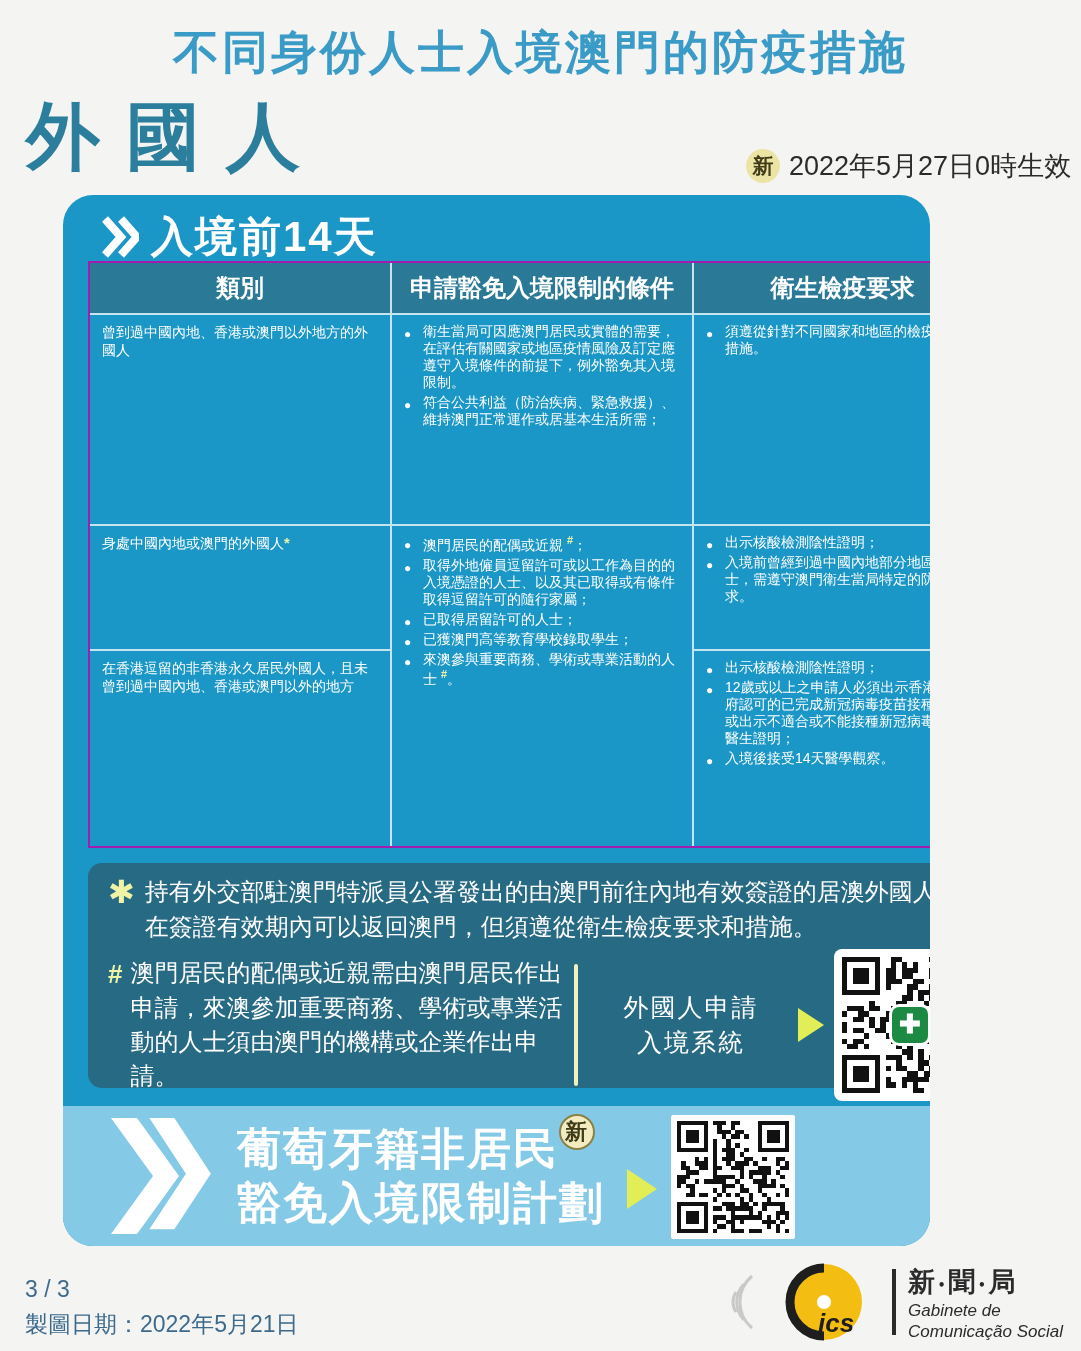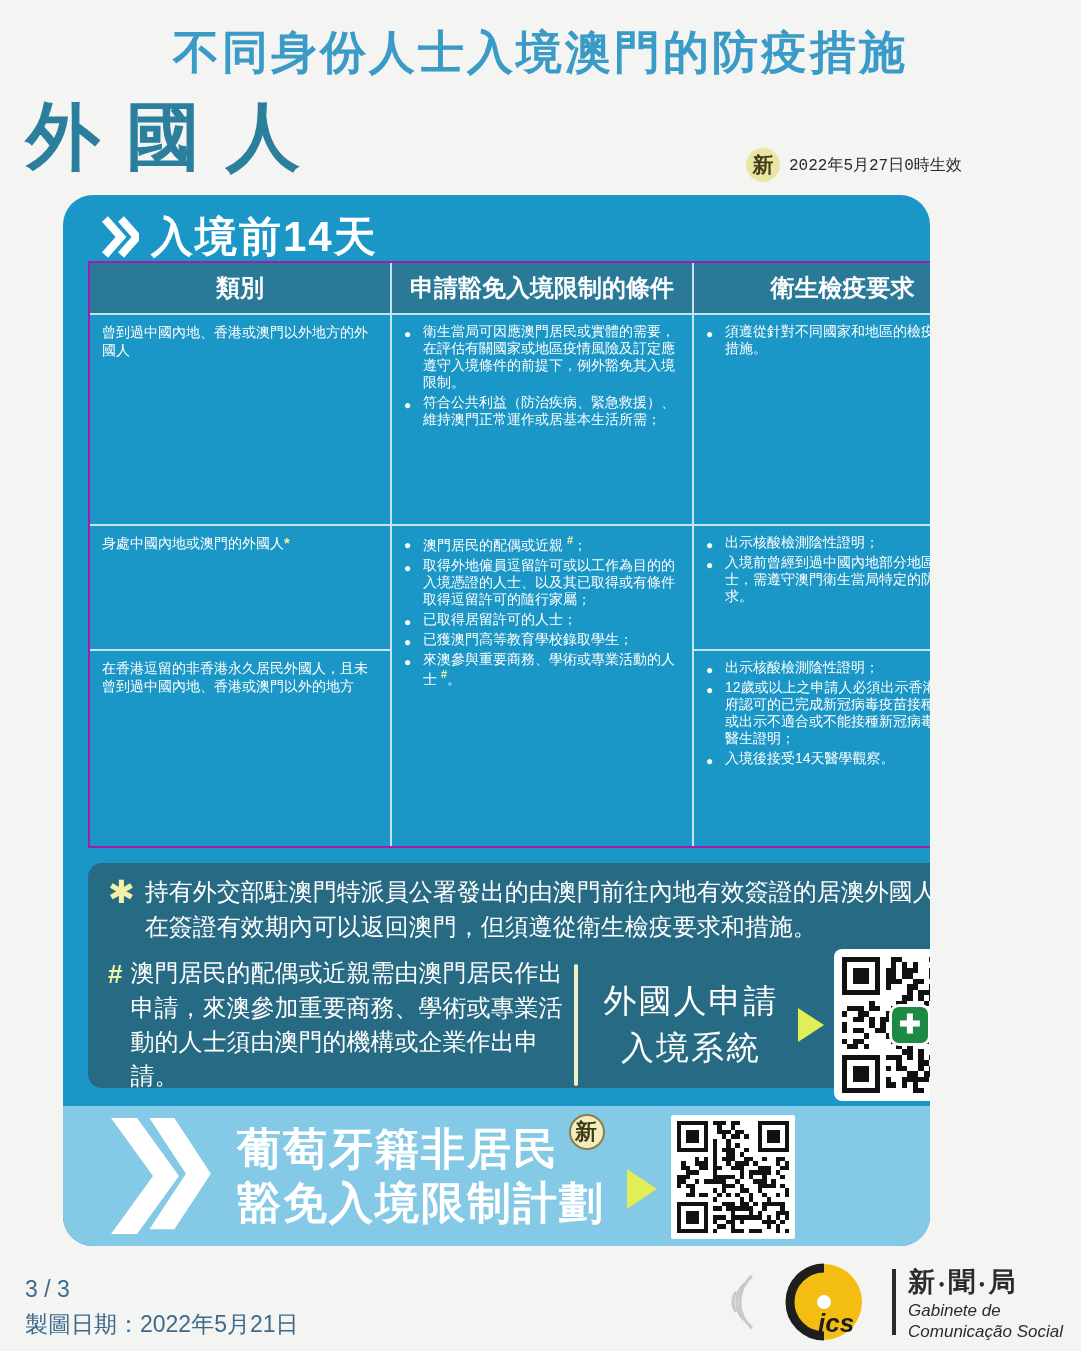--- a/index.html
+++ b/index.html
@@ -13,21 +13,21 @@
   .page{position:relative;width:1081px;height:1351px;background:var(--page-bg);overflow:hidden;}
 
   
   .title{position:absolute;top:22px;left:0;width:100%;text-align:center;
     font-size:46px;font-weight:bold;color:var(--title-blue);letter-spacing:3px;}
   .subtitle{position:absolute;top:88px;left:0;width:100%;
     font-size:74px;font-weight:bold;color:var(--subtitle-teal);letter-spacing:26px;text-indent:26px;}
   .effective{position:absolute;top:148px;left:746px;display:flex;align-items:center;gap:9px;}
   .badge{width:34px;height:34px;border-radius:50%;background:#ece4a4;color:#3f3b18;
     font-size:21px;font-weight:bold;display:flex;align-items:center;justify-content:center;flex:0 0 auto;}
-  .effective-text{font-size:16px;color:#2b2b2b;font-family:Liberation Mono, monospace;}
+  .effective-text{font-size:27px;color:#2b2b2b;}
 
   
   .panel{position:absolute;left:63px;top:195px;width:867px;height:1051px;
     border-radius:30px;overflow:hidden;background:var(--panel-blue);}
   .section-head{position:absolute;top:14px;left:38px;display:flex;align-items:center;gap:12px;
     color:#fff;font-size:42px;font-weight:bold;letter-spacing:2px;}
   .chev-small{width:38px;height:44px;flex:0 0 auto;}
 
   
   .grid{position:absolute;left:25px;top:66px;width:905px;display:grid;
@@ -47,35 +47,35 @@
 
   
   .note-box{position:absolute;left:25px;top:668px;width:905px;height:225px;
     background:var(--note-box);border-radius:14px;padding:12px 20px;box-sizing:border-box;color:#fff;}
   .star-row{display:flex;gap:10px;font-size:24px;line-height:1.45;}
   .star-marker{color:var(--accent-yellow);font-size:32px;line-height:1.1;flex:0 0 auto;}
   .note-bottom{display:flex;margin-top:4px;align-items:center;}
   .hash-row{display:flex;gap:8px;width:462px;font-size:24px;line-height:1.42;flex:0 0 auto;}
   .hash-marker{color:var(--accent-yellow);font-size:26px;font-weight:bold;flex:0 0 auto;}
   .note-divider{width:4px;height:122px;background:#eef2c2;border-radius:2px;margin:0 14px 0 4px;flex:0 0 auto;}
-  .apply{width:198px;text-align:center;font-size:33px;line-height:1.4;letter-spacing:2px;flex:0 0 auto;}
+  .apply{width:198px;text-align:center;font-size:25px;line-height:1.4;letter-spacing:2px;flex:0 0 auto;}
   .tri{width:0;height:0;border-top:17px solid transparent;border-bottom:17px solid transparent;
     border-left:26px solid var(--arrow-yellow);flex:0 0 auto;margin:0 8px;}
   .qr-frame{background:#fff;border-radius:8px;position:relative;flex:0 0 auto;}
   .qr1{width:152px;height:152px;padding:8px;box-sizing:border-box;margin-left:2px;}
   .qr-logo{position:absolute;inset:0;margin:auto;width:42px;height:42px;background:#1d8a44;
     border-radius:10px;border:3px solid #fff;display:flex;align-items:center;justify-content:center;
     color:#fff;font-size:26px;font-weight:bold;box-sizing:border-box;}
 
   
   .band{position:absolute;left:0;bottom:0;width:100%;height:140px;background:var(--band-blue);
     display:flex;align-items:center;padding-left:48px;box-sizing:border-box;}
   .chev-big{width:104px;height:116px;flex:0 0 auto;margin-right:22px;}
   .band-text{color:#fff;font-weight:bold;font-size:44px;line-height:1.22;letter-spacing:2px;}
-  .band-line1{display:flex;align-items:flex-start;gap:10px;}
+  .band-line1{display:flex;align-items:flex-start;}
   .band-badge{width:36px;height:36px;border-radius:50%;background:#f2ecc0;border:2px solid #8a8146;
     color:#3f3b18;font-size:22px;font-weight:bold;display:flex;align-items:center;justify-content:center;
     box-sizing:border-box;margin-top:-8px;flex:0 0 auto;}
   .band-tri{width:0;height:0;border-top:20px solid transparent;border-bottom:20px solid transparent;
     border-left:30px solid var(--arrow-yellow);margin:26px 14px 0 22px;flex:0 0 auto;}
   .qr2{width:124px;height:124px;padding:6px;box-sizing:border-box;border-radius:2px;margin-top:2px;}
 
   
   .footer-left{position:absolute;left:25px;top:1272px;color:var(--footer-text);
     font-size:23px;line-height:1.5;}

